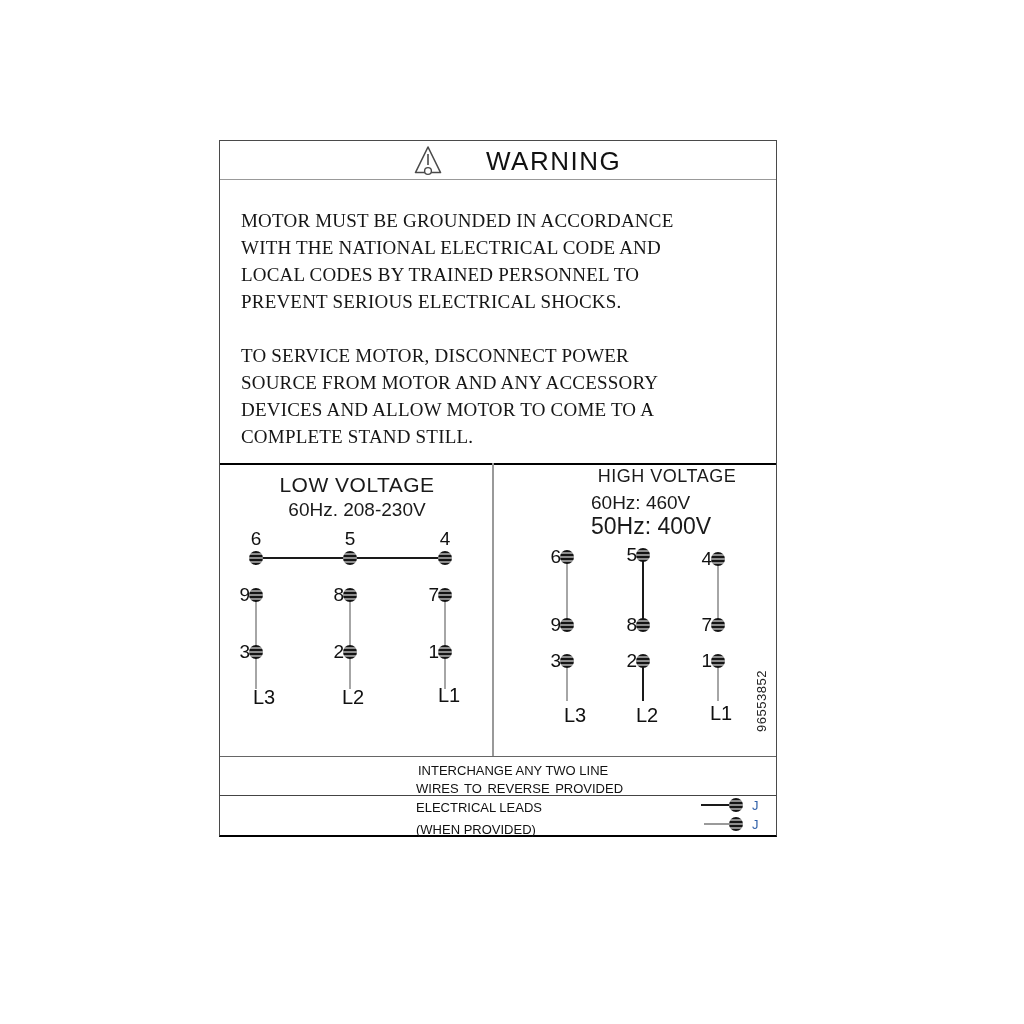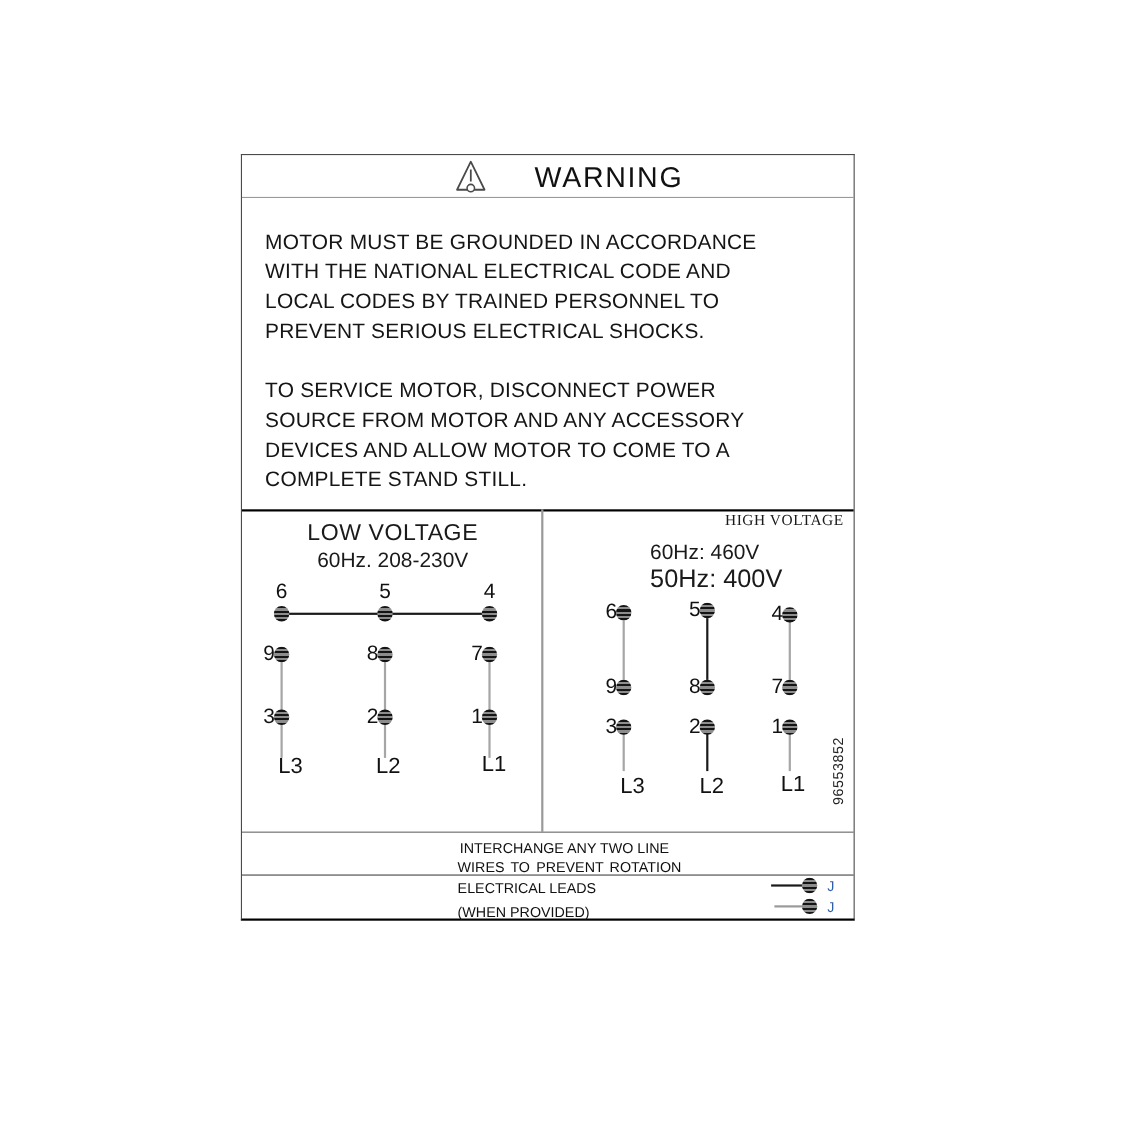--- a/index.html
+++ b/index.html
@@ -17,32 +17,32 @@
   
   .hdr-divider{position:absolute;left:0;top:38px;width:100%;height:1px;background:#999;}
   .warn-title{
     position:absolute;left:266px;top:5px;font-size:26px;letter-spacing:1.5px;
     color:#111;white-space:nowrap;
   }
   .warn-icon{position:absolute;left:194px;top:4px;width:28px;height:32px;}
   
   .para{
     position:absolute;left:21px;width:525px;font-size:19px;line-height:27px;
-    letter-spacing:0.2px;white-space:pre-line;color:#151515;
+    letter-spacing:0.2px;white-space:pre-line;color:#151515;font-family:Liberation Serif, serif;
   }
   .p1{top:66px;} .p2{top:201px;}
   
   .volt-top{position:absolute;left:0;top:322px;width:100%;height:2px;background:#000;}
   .v-divider{position:absolute;left:272px;top:322px;width:2px;height:293px;background:#999;}
   .foot-line1{position:absolute;left:0;top:615px;width:100%;height:1px;background:#666;}
   .foot-line2{position:absolute;left:0;top:654px;width:100%;height:1px;background:#444;}
   
   .lv-title{position:absolute;left:37px;top:332px;width:200px;text-align:center;font-size:21px;letter-spacing:0.5px;}
   .lv-sub{position:absolute;left:37px;top:358px;width:200px;text-align:center;font-size:19px;}
-  .hv-title{position:absolute;left:347px;top:325px;width:200px;text-align:right;font-size:14px;letter-spacing:0.5px;font-family:Liberation Serif, serif;}
+  .hv-title{position:absolute;left:347px;top:325px;width:200px;text-align:center;font-size:18px;letter-spacing:0.5px;}
   .hv-line1{position:absolute;left:371px;top:351px;font-size:19px;}
   .hv-line2{position:absolute;left:371px;top:372px;font-size:23px;}
   
   .wline{position:absolute;}
   .wline.h{height:1.5px;}
   .wline.v{width:1.5px;}
   .tdot{
     position:absolute;width:14px;height:14px;border-radius:50%;
     background:repeating-linear-gradient(180deg,#141414 0px,#141414 2px,#8d8d8d 2px,#8d8d8d 4px);
   }
@@ -162,19 +162,19 @@
       <div class="lug" style="left: 133px; top: 545px;">L2</div>
       <div class="lug" style="left: 229px; top: 543px;">L1</div>
       <div class="lug" style="left: 355px; top: 563px;">L3</div>
       <div class="lug" style="left: 427px; top: 563px;">L2</div>
       <div class="lug" style="left: 501px; top: 561px;">L1</div>
     </div>
 
   <div class="serial">96553852</div>
 
   <div class="ft ft1">INTERCHANGE ANY TWO LINE</div>
-  <div class="ft ft2">WIRES TO PREVENT ROTATION</div>
+  <div class="ft ft2">WIRES TO REVERSE PROVIDED</div>
   <div class="ft ft3">ELECTRICAL LEADS</div>
   <div class="ft ft4">(WHEN PROVIDED)</div>
   <div class="j-label j1" style="color: rgb(46, 95, 168);">J</div>
   <div class="j-label j2" style="color: rgb(46, 95, 168);">J</div>
 
 </div>
 
 </body></html>

